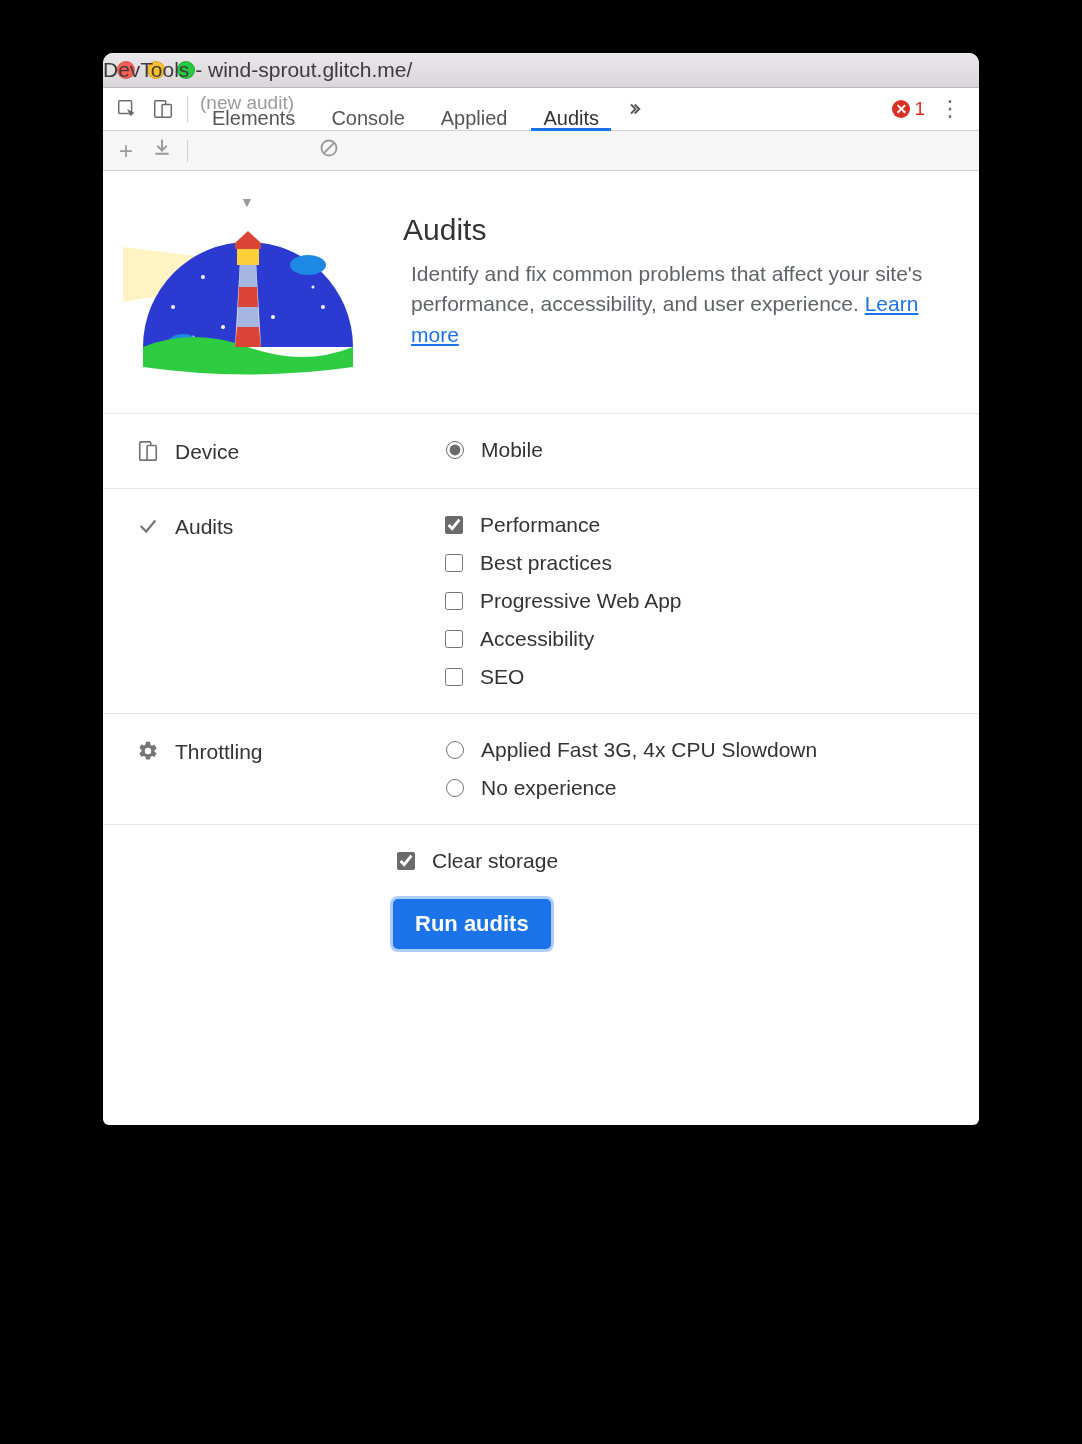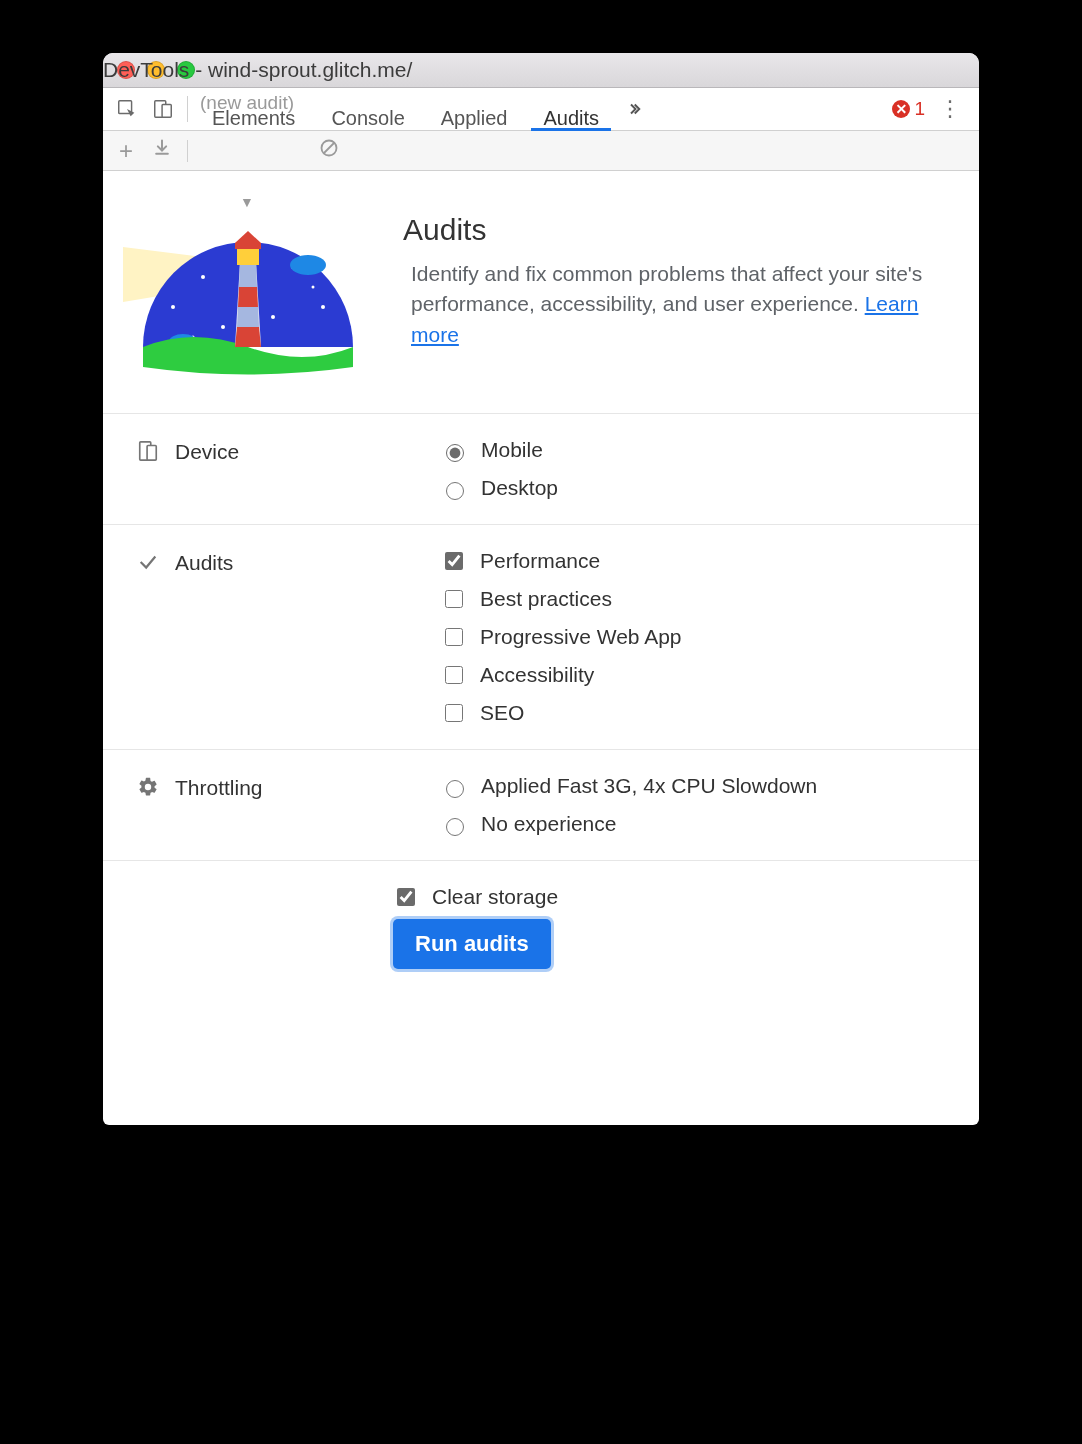--- a/index.html
+++ b/index.html
@@ -103,28 +103,28 @@
   }
   .section:last-of-type{ border-bottom:none;}
   .sec-label{
     width:256px; flex:0 0 auto;
     display:flex; align-items:flex-start; gap:16px;
     color:#333; font-size:21px; padding-top:2px;
   }
   .sec-label .icn{ color:#757575; width:22px; height:22px; display:flex;align-items:center;justify-content:center;}
   .sec-label .icn svg{width:22px;height:22px;fill:#757575;}
   .options{ flex:1; display:flex; flex-direction:column; gap:14px; }
-  .opt{ display:flex; align-items:flex-end; gap:14px; font-size:21px; color:#333;}
+  .opt{ display:flex; align-items:flex-start; gap:14px; font-size:21px; color:#333;}
   .opt input[type=radio], .opt input[type=checkbox]{
     width:18px;height:18px; accent-color:#6b6b6b;
   }
   
   .footer-area{
     padding:24px 34px 40px 290px;
-    display:flex; flex-direction:column; gap:10px; align-items:flex-start;
+    display:flex; flex-direction:column; gap:26px; align-items:flex-start;
   }
   .run-btn{
     background:#1a73e8; color:#fff; border:none;
     font-size:22px; font-weight:700;
     padding:12px 22px; border-radius:5px;
     box-shadow:0 0 0 3px rgba(26,115,232,0.35);
     cursor:pointer;
   }
 </style>
 </head>
@@ -258,24 +258,20 @@
               <rect x="11" y="6" width="10" height="16" rx="1" fill="#fff" stroke="#757575" stroke-width="1.8"></rect>
             </svg>
         </span>
         <span>Device</span>
       </div>
       <div class="options">
         <label class="opt">
           <input type="radio" name="device" checked="" style="">
           <span>Mobile</span>
         </label>
-        <label class="opt">
-          <input type="radio" name="device" style="">
-          <span>Desktop</span>
-        </label>
       </div>
     </div>
 
     <div class="section">
       <div class="sec-label">
         <span class="icn">
           <svg viewBox="0 0 24 24">
               <path d="M4 12 L10 18 L20 6" stroke="#757575" stroke-width="2.4" fill="none"></path>
             </svg>
         </span>

